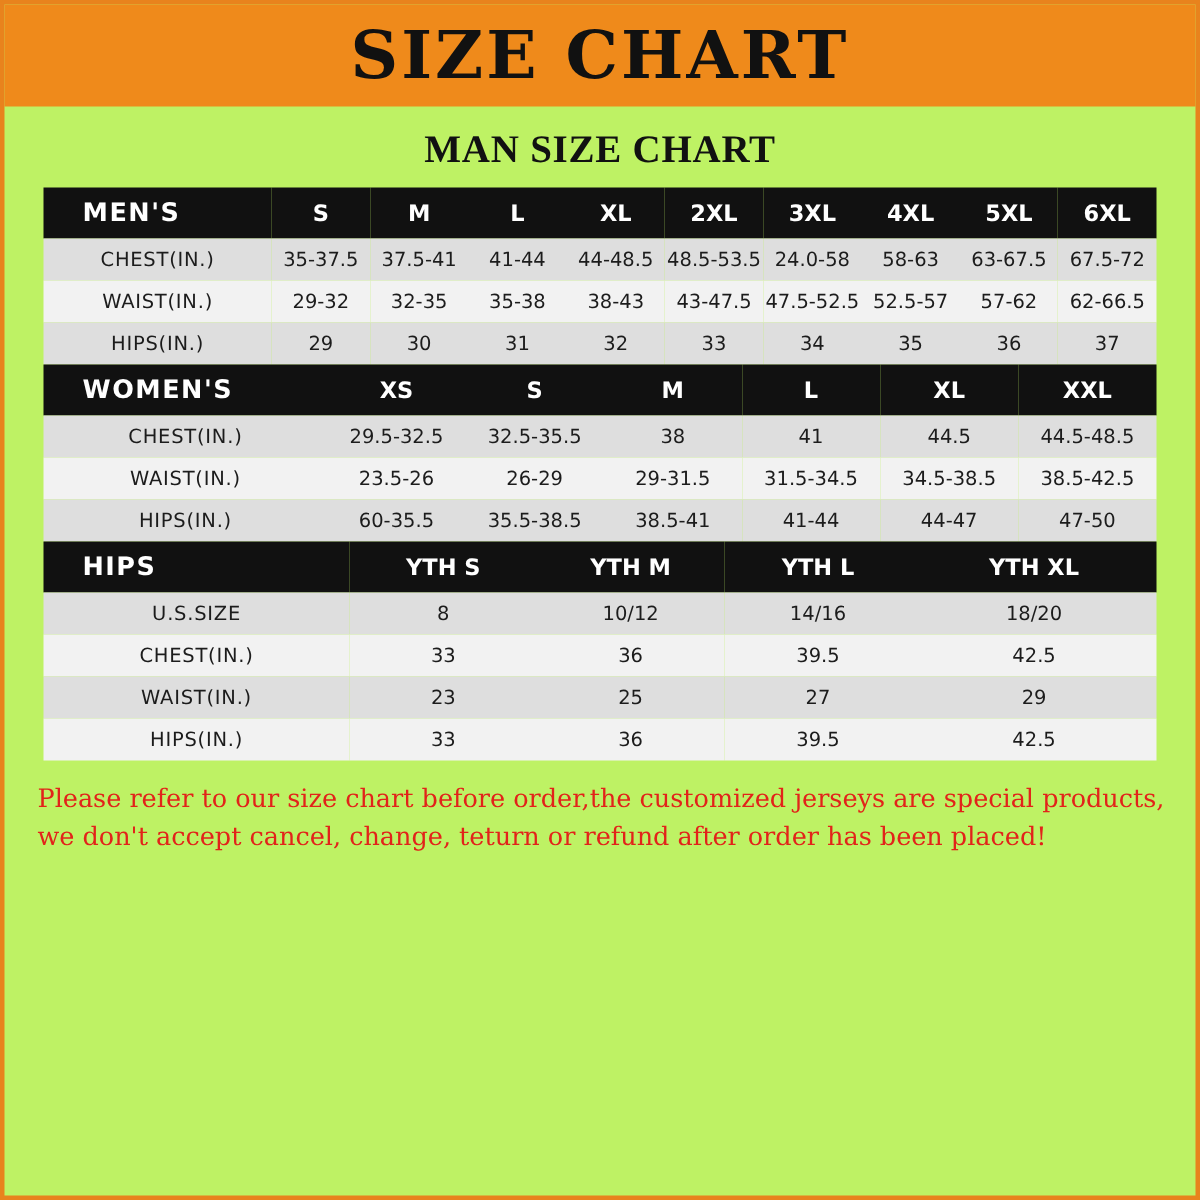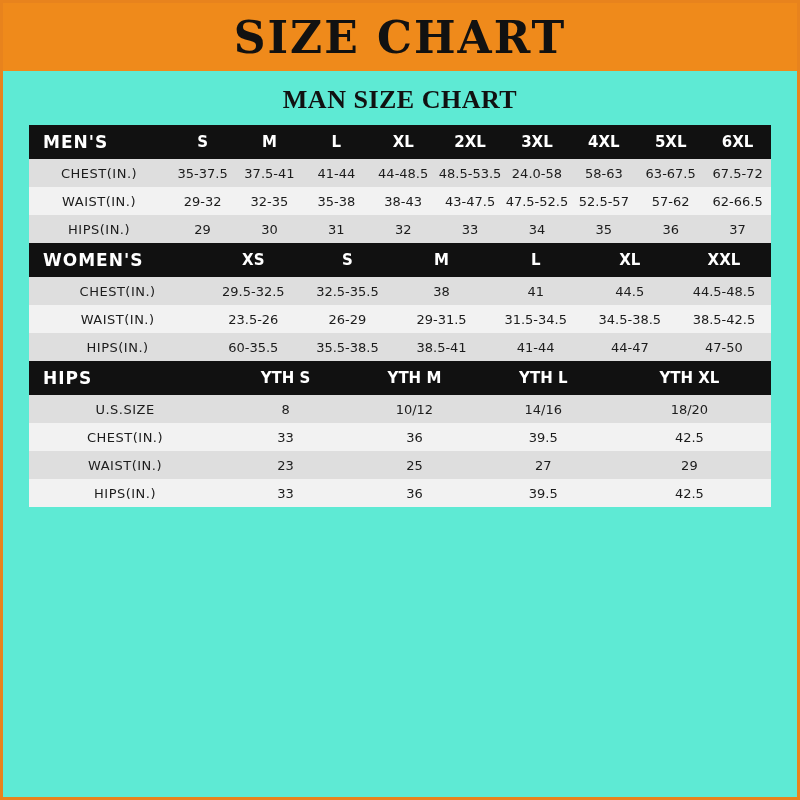--- a/index.html
+++ b/index.html
@@ -11,21 +11,21 @@
     height: 800px;
     background: #ffffff;
     font-family: "DejaVu Sans", sans-serif;
     overflow: hidden;
   }
   .page {
     position: relative;
     width: 800px;
     height: 800px;
     box-sizing: border-box;
-    background: #5eead4;
+    background: #bef264;
     border: 3px solid #e8831d;
   }
   .header-bar {
     background: #ef8a1b;
     height: 68px;
     display: flex;
     align-items: center;
     justify-content: center;
   }
   .header-title {
@@ -64,21 +64,21 @@
   }
   table.sizetable thead th {
     background: #111111;
     color: #ffffff;
     font-size: 15px;
     height: 34px;
     font-weight: bold;
   }
   table.sizetable thead th.corner {
     text-align: left;
-    padding-left: 14px;
+    padding-left: 26px;
     font-size: 17px;
     letter-spacing: 1px;
   }
   table.sizetable tbody tr.odd td {
     background: #dedede;
   }
   table.sizetable tbody tr.even td {
     background: #f2f2f2;
   }
   table.sizetable tbody td.rowlabel {
@@ -250,15 +250,17 @@
           <td>33</td>
           <td>36</td>
           <td>39.5</td>
           <td>42.5</td>
         </tr>
       </tbody>
     </table>
   </div>
 
   <div class="footnote">
+    <div>Please refer to our size chart before order,the customized jerseys are special products,</div>
+    <div>we don't accept cancel, change, teturn or refund after order has been placed!</div>
   </div>
 
 </div>
 
 </body></html>

